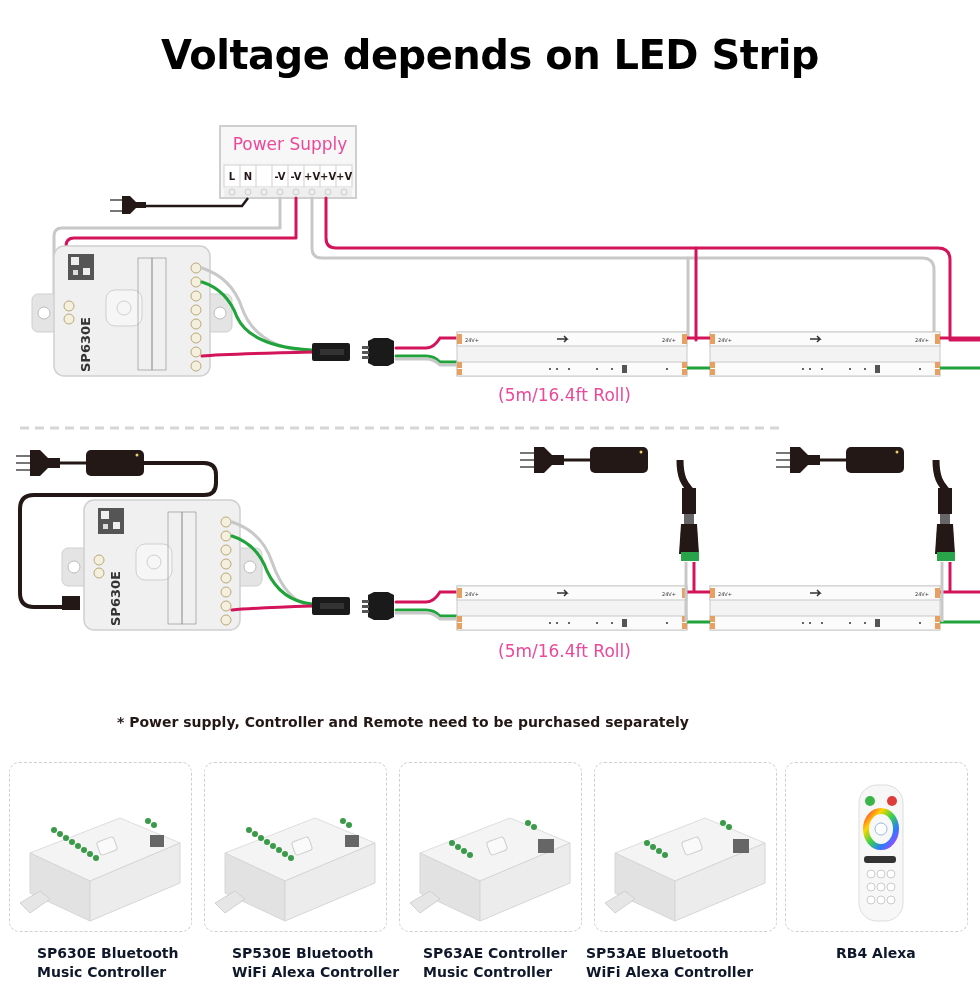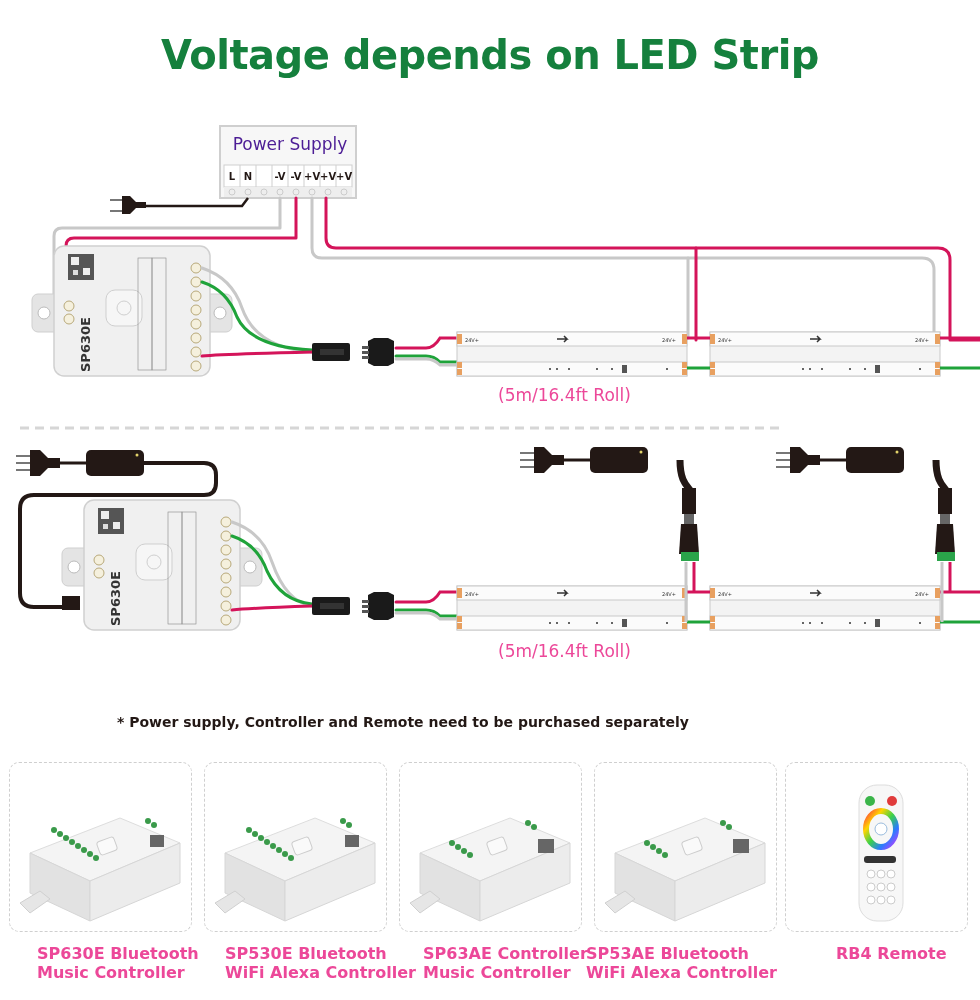--- a/index.html
+++ b/index.html
@@ -2,49 +2,49 @@
 <html><head>
 <meta charset="utf-8">
 <style>
   * { box-sizing: border-box; margin: 0; padding: 0; }
   html, body { width: 980px; height: 1000px; background: #ffffff; overflow: hidden; }
   body { position: relative; font-family: "Liberation Sans", sans-serif; color: #231815; }
 
   .title {
     position: absolute; left: 0; top: 32px; width: 980px; text-align: center;
     font-family: "DejaVu Sans", sans-serif; font-weight: bold; font-size: 40px; letter-spacing: -0.5px;
-    color: #15803d;
+    color: #000000;
   }
   svg.diagram { position: absolute; left: 0; top: 0; }
 
   .roll-label {
     position: absolute; font-family: "DejaVu Sans", sans-serif; font-size: 17px; color: #ec4899;
   }
   .ps-label {
     position: absolute; left: 220px; top: 134px; width: 140px; text-align: center;
-    font-family: "DejaVu Sans", sans-serif; font-size: 17px; color: #4c1d95;
+    font-family: "DejaVu Sans", sans-serif; font-size: 17px; color: #ec4899;
   }
   .ps-term {
     position: absolute; top: 171px; font-family: "DejaVu Sans", sans-serif; font-size: 10px; font-weight: bold;
     color: #231815; width: 16px; text-align: center;
   }
 
   .note {
     position: absolute; left: 0; top: 714px; width: 806px; text-align: center;
     font-family: "DejaVu Sans", sans-serif; font-weight: bold; font-size: 14px; color: #231815;
   }
 
   .card {
     position: absolute; top: 762px; width: 183px; height: 170px;
     border: 1.5px dashed #cfcfcf; border-radius: 10px; background: #fff;
   }
   .card svg { position: absolute; left: 0; top: 0; }
   .caption {
     position: absolute; top: 944px; font-family: "DejaVu Sans", sans-serif; font-weight: bold;
-    font-size: 16px; line-height: 19px; color: #ec4899;
+    font-size: 14px; line-height: 19px; color: #0f172a;
   }
   .caption span { display: block; }
 </style>
 </head>
 <body>
 
 <div class="title">Voltage depends on LED Strip</div>
 
 <svg class="diagram" width="980" height="700" viewBox="0 0 980 700">
   <defs>
@@ -370,27 +370,27 @@
         <circle cx="95" cy="137" r="4"></circle>
         <circle cx="105" cy="137" r="4"></circle>
     </g>
   </svg>
 </div>
 
 <div class="caption" style="left:37px">
   <span>SP630E Bluetooth</span>
   <span>Music Controller</span>
 </div>
-<div class="caption" style="left:225px">
+<div class="caption" style="left:232px">
   <span>SP530E Bluetooth</span>
   <span>WiFi Alexa Controller</span>
 </div>
 <div class="caption" style="left:423px">
   <span>SP63AE Controller</span>
   <span>Music Controller</span>
 </div>
 <div class="caption" style="left:586px">
   <span>SP53AE Bluetooth</span>
   <span>WiFi Alexa Controller</span>
 </div>
 <div class="caption" style="left:836px">
-  <span>RB4 Remote</span>
+  <span>RB4 Alexa</span>
 </div>
 
 </body></html>

